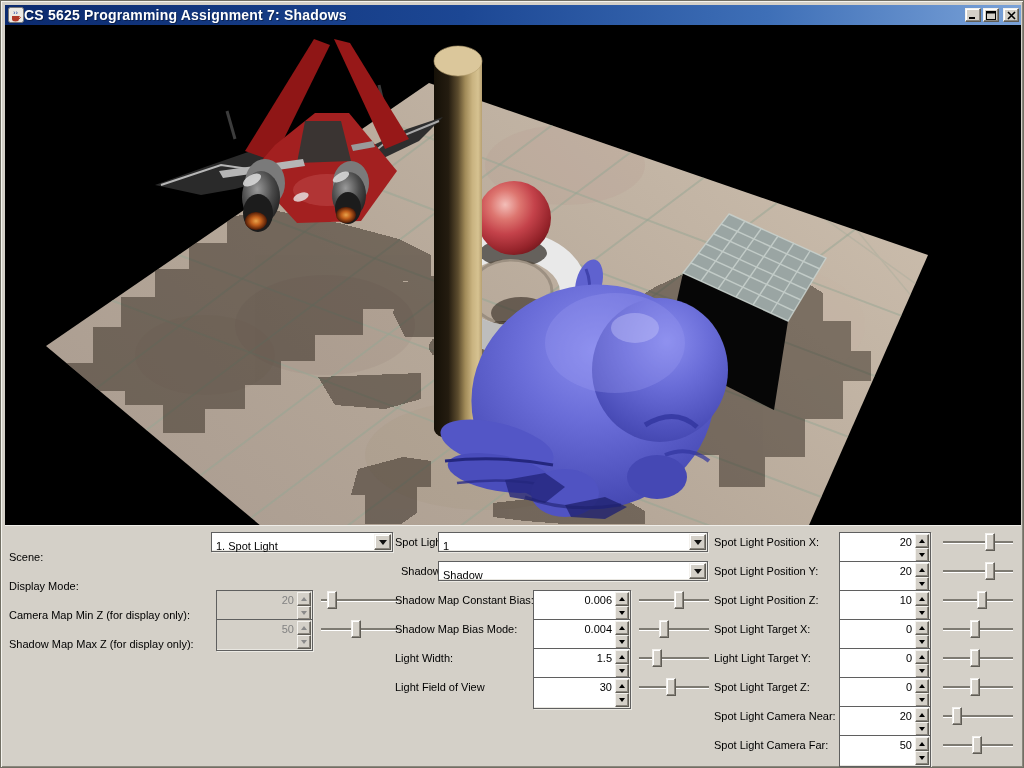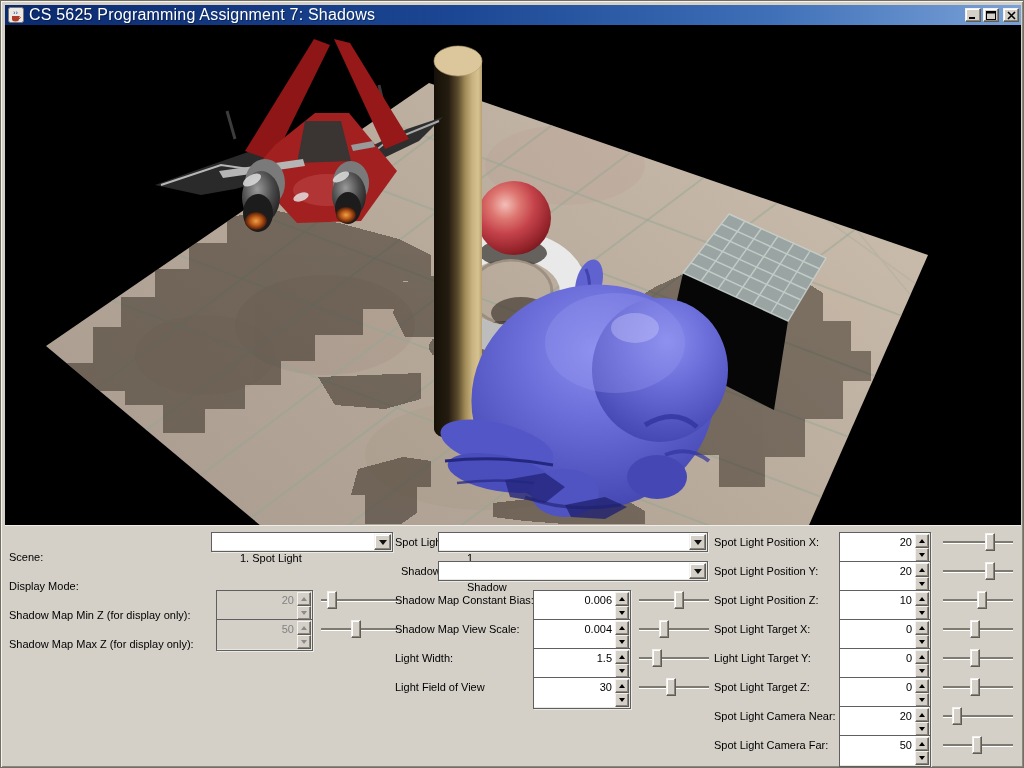--- a/index.html
+++ b/index.html
@@ -4,40 +4,40 @@
 <style>
   html,body{margin:0;padding:0;background:#000;}
   *{box-sizing:border-box;}
   .window{position:relative;width:1024px;height:768px;background:#d4d0c8;
     font-family:"Liberation Sans",sans-serif;font-size:11px;color:#000;
     border:1px solid #716f64;box-shadow:inset 1px 1px 0 #f4f3ee, inset -1px -1px 0 #8a877d;overflow:hidden;}
   .titlebar{position:absolute;left:4px;top:4px;width:1016px;height:20px;
     background:linear-gradient(90deg,#0b2a6e 0%,#1c4794 45%,#3e6fb7 75%,#7aa2d8 100%);
     display:flex;align-items:center;}
   .title-icon{width:16px;height:16px;margin-left:3px;flex:0 0 auto;}
-  .title-text{color:#fff;font-weight:normal;font-size:16px;margin-left:5px;letter-spacing:.2px;
+  .title-text{color:#fff;font-weight:bold;font-size:14px;letter-spacing:.2px;
     text-shadow:1px 1px 0 rgba(0,0,0,.35);white-space:nowrap;}
   .winbtns{margin-left:auto;margin-right:2px;display:flex;align-items:center;}
   .winbtn{width:16px;height:14px;background:#d4d0c8;border:1px solid;padding:0;
     border-color:#f4f2ee #5f5c55 #5f5c55 #f4f2ee;
     box-shadow:inset -1px -1px 0 #8a867e,inset 1px 1px 0 #fff;
     display:flex;align-items:center;justify-content:center;margin-left:2px;}
   .winbtn.close{margin-left:4px;}
   .viewport{position:absolute;left:4px;top:24px;width:1016px;height:500px;background:#000;overflow:hidden;}
   .panel{position:absolute;left:4px;top:524px;width:1016px;height:240px;background:#d4d0c8;border-top:1px solid #efede8;}
   .lbl{position:absolute;height:20px;line-height:20px;white-space:nowrap;}
   
   .c1l{left:4px;margin-top:15px;} .c2l{left:390px;} .c3l{left:709px;}
   .c1c{left:206px;width:182px;} .c2c{left:433px;width:270px;}
   .c1sp{left:211px;width:97px;} .c2sp{left:528px;width:98px;} .c3sp{left:834px;width:92px;}
   .c1sl{left:316px;width:77px;} .c2sl{left:634px;width:70px;} .c3sl{left:938px;width:70px;}
   
   .combo{position:absolute;height:20px;background:#fff;border:1px solid #5f5f5f;
     box-shadow:inset -1px -1px 0 #e9e7e1, 1px 1px 0 #eceae4;}
-  .cval{position:absolute;left:4px;top:16px;line-height:18px;white-space:nowrap;margin-left:24px;}
+  .cval{position:absolute;left:4px;top:4px;line-height:18px;white-space:nowrap;}
   .cbtn{position:absolute;top:1px;right:1px;bottom:1px;width:17px;background:#d4d0c8;
     border:1px solid;border-color:#f4f2ee #5f5c55 #5f5c55 #f4f2ee;
     box-shadow:inset -1px -1px 0 #8a867e,inset 1px 1px 0 #fff;
     display:flex;align-items:center;justify-content:center;}
   .arrdn{width:0;height:0;border-left:4px solid transparent;border-right:4px solid transparent;border-top:5px solid #111;}
   .spinner{position:absolute;height:32px;background:#fff;border:1px solid #5f5f5f;
     box-shadow:inset -1px -1px 0 #e9e7e1, 1px 1px 0 #eceae4;}
   .spinner .sval{position:absolute;right:18px;top:0;line-height:18px;}
   .spinner.disabled{background:#d4d0c8;}
   .spinner.disabled .sval{color:#828282;}
@@ -280,21 +280,21 @@
   <div class="panel">
 
     <span class="lbl c1l" style="top:6px">Scene:</span>
     <div class="combo c1c" style="top:6px">
       <span class="cval">1. Spot Light</span>
       <span class="cbtn">
           <i class="arrdn"></i>
         </span>
     </div>
     <span class="lbl c1l" style="top:35px">Display Mode:</span>
-    <span class="lbl c1l" style="top:64px">Shadow Map Min Z (for display only):</span>
+    <span class="lbl c1l" style="top:64px">Camera Map Min Z (for display only):</span>
     <div class="spinner disabled c1sp" style="top:64px">
       <span class="sval">20</span>
       <span class="spins">
           <button class="sb">
             <i class="tu"></i>
           </button>
           <button class="sb">
             <i class="td"></i>
           </button>
         </span>
@@ -343,21 +343,21 @@
           </button>
           <button class="sb">
             <i class="td"></i>
           </button>
         </span>
     </div>
     <div class="slider c2sl" style="top:64px">
       <span class="track"></span>
         <span class="thumb" style="left: calc(57% - 5px);"></span>
     </div>
-    <span class="lbl c2l" style="top:93px">Shadow Map View Scale:</span>
+    <span class="lbl c2l" style="top:93px">Shadow Map Bias Mode:</span>
     <div class="spinner c2sp" style="top:93px">
       <span class="sval">0.004</span>
       <span class="spins">
           <button class="sb">
             <i class="tu"></i>
           </button>
           <button class="sb">
             <i class="td"></i>
           </button>
         </span>

